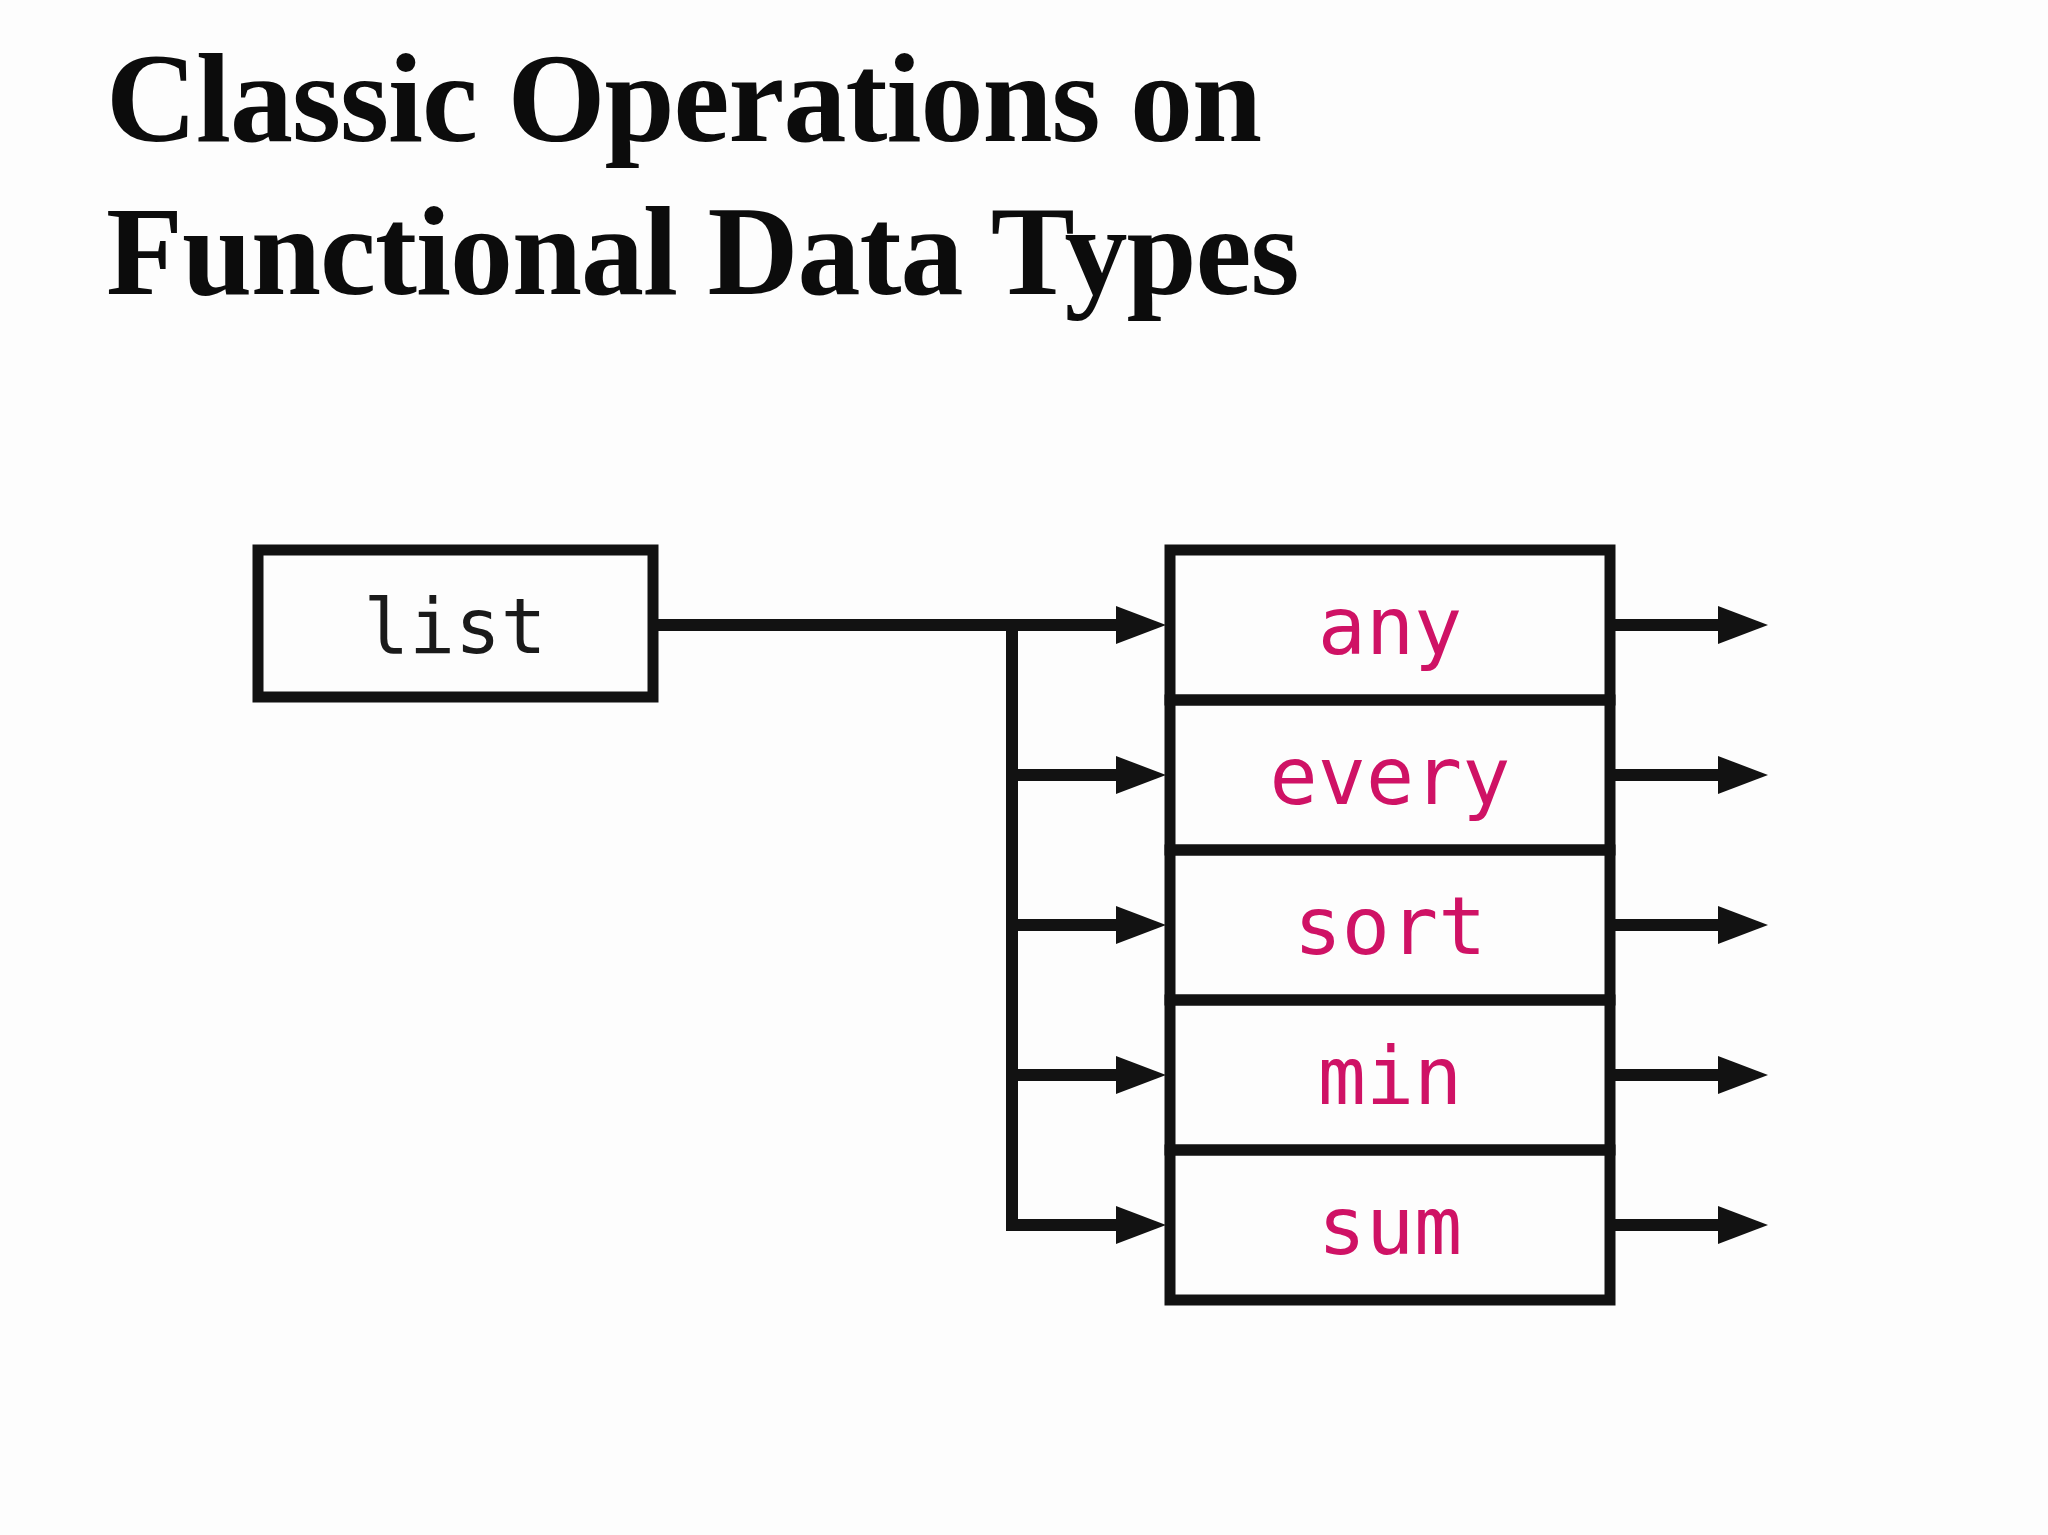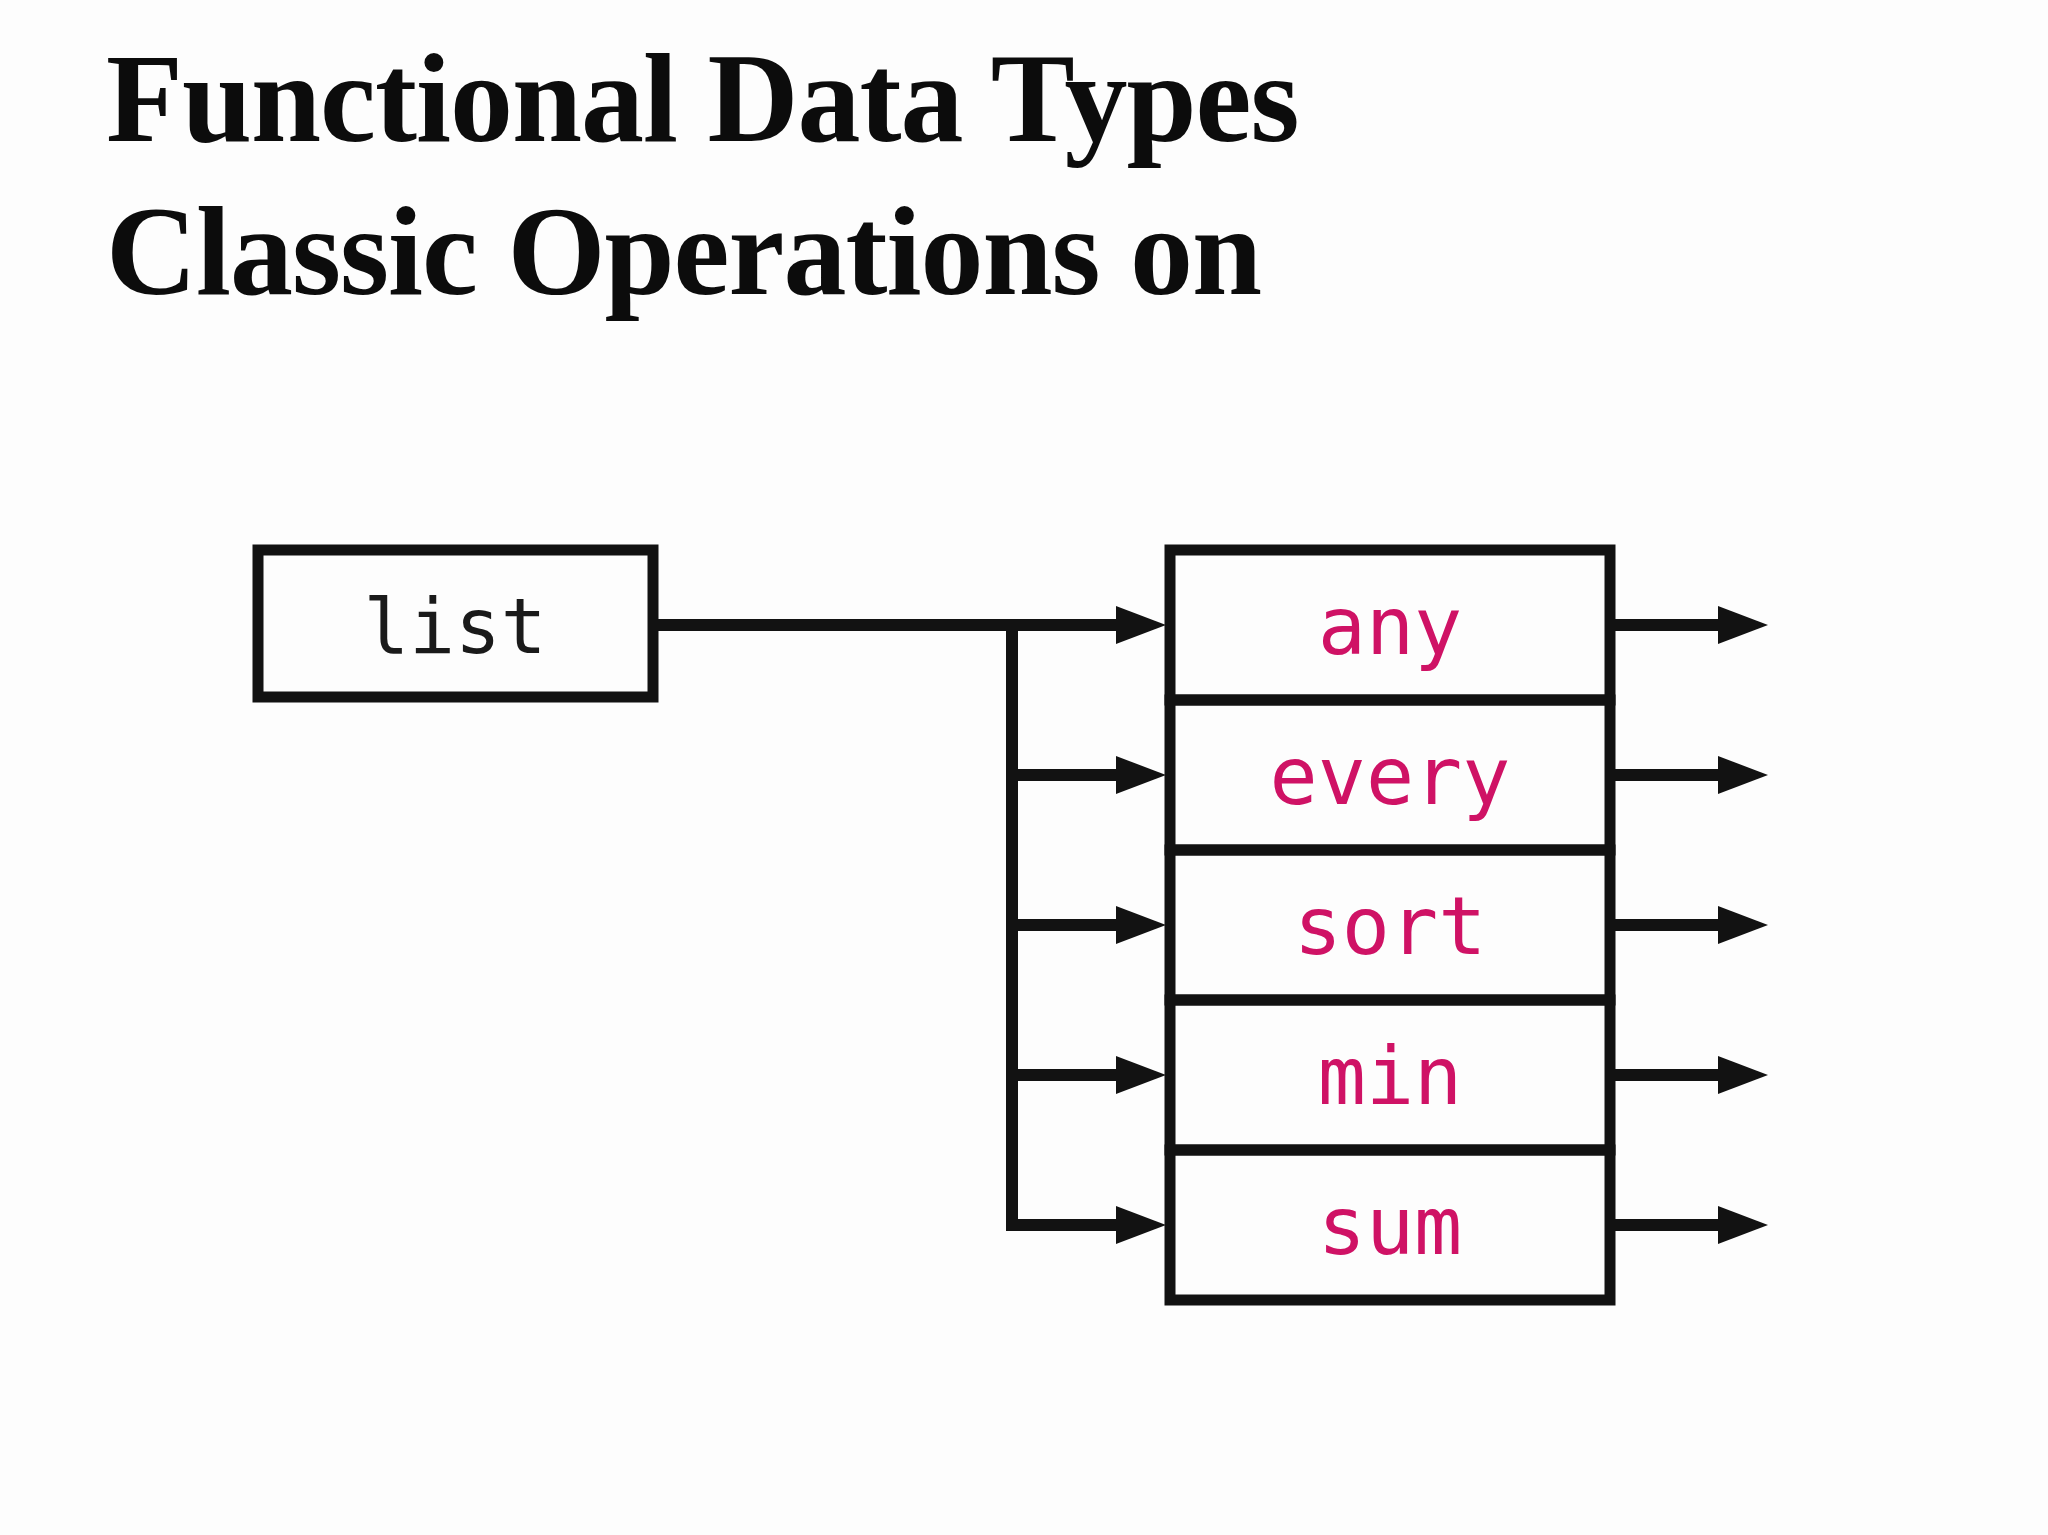--- a/index.html
+++ b/index.html
@@ -43,22 +43,22 @@
     font-family: "DejaVu Sans Mono", "Liberation Mono", monospace;
     font-weight: 500;
   }
 </style>
 </head>
 <body>
 
 <div class="canvas">
 
   <h1 class="slide-title">
+    <div>Classic Operations on</div>
     <div>Functional Data Types</div>
-    <div>Classic Operations on</div>
   </h1>
 
   <svg class="diagram-svg" viewBox="0 0 2048 1535">
 
     <g fill="none" stroke-width="12" stroke-linecap="butt" stroke-linejoin="miter" stroke="#121212">
 
       <path d="M658 625 H1116"></path>
 
       <path d="M1012 619 V1225 H1116"></path>
 

